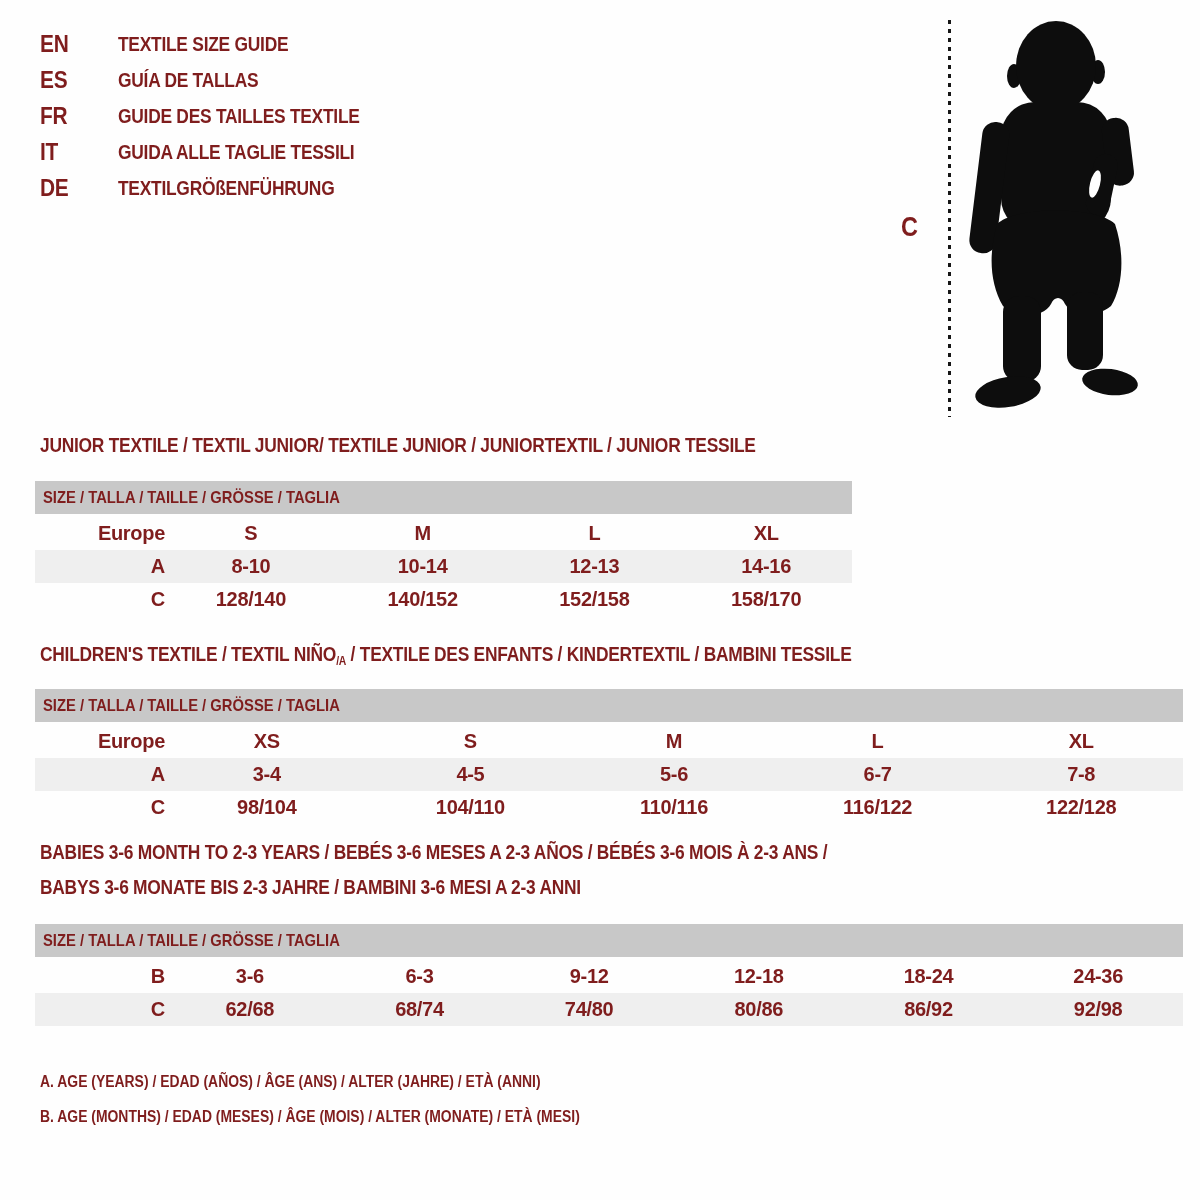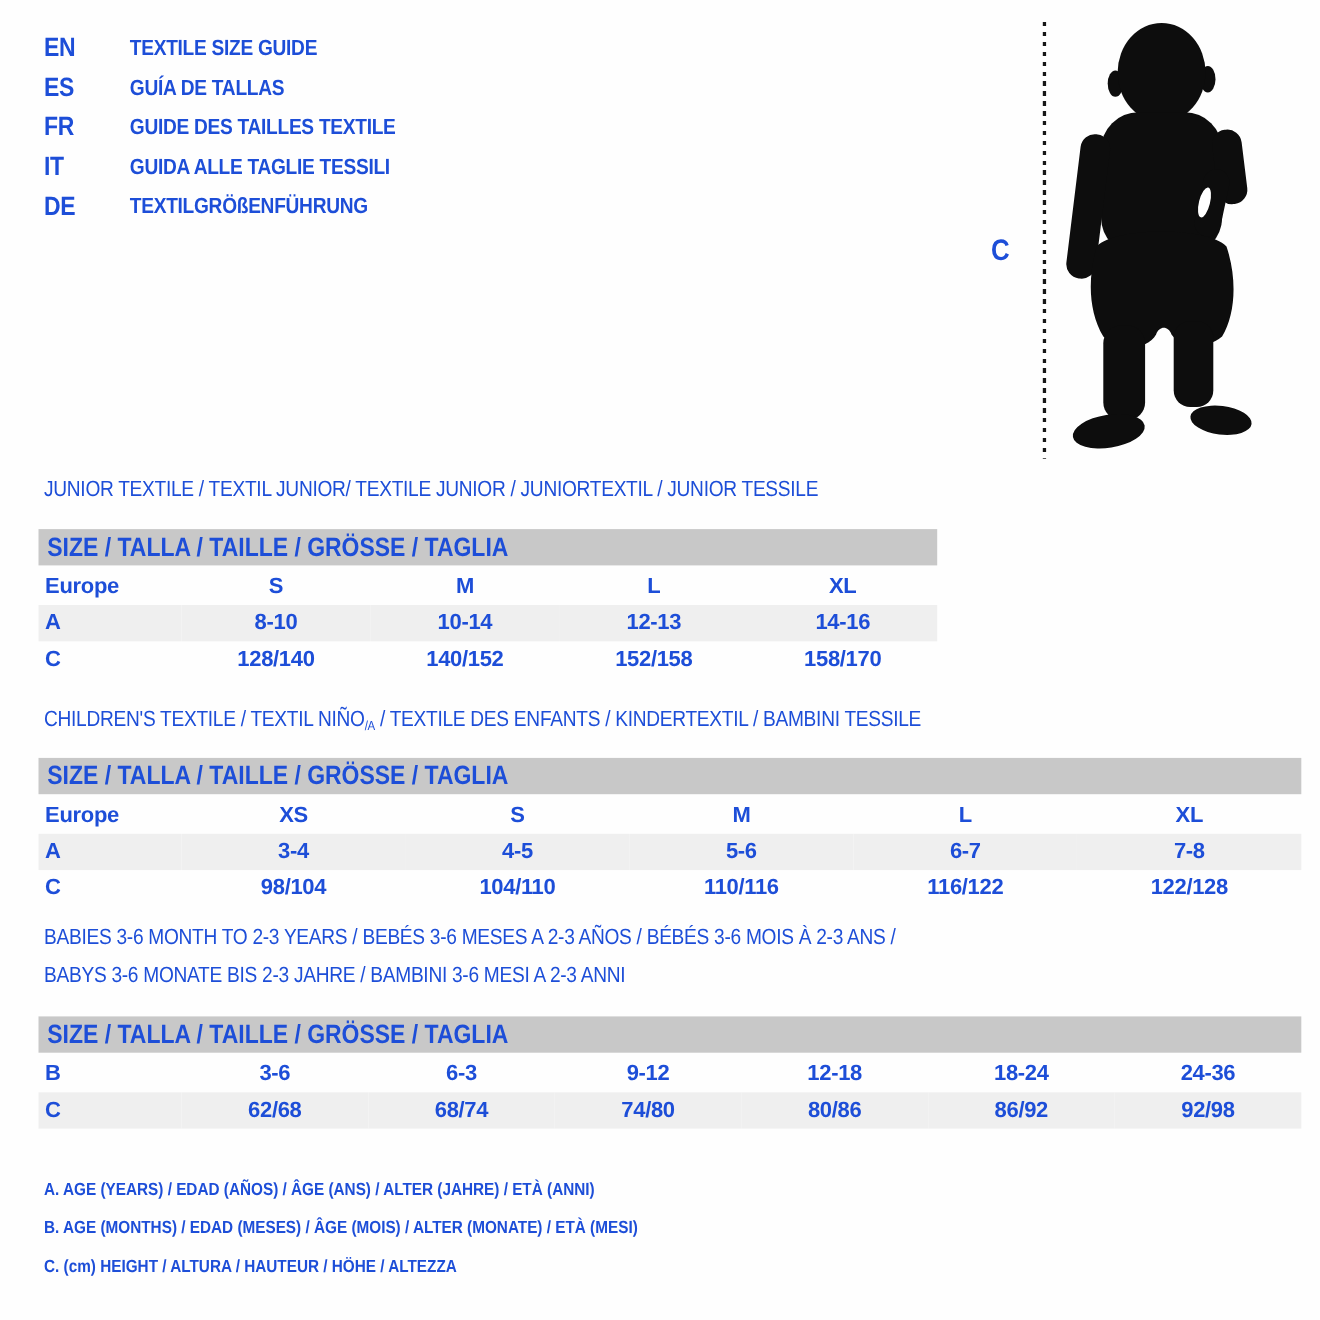--- a/index.html
+++ b/index.html
@@ -1,56 +1,56 @@
 <!DOCTYPE html>
 <html><head>
 <meta charset="utf-8">
 <style>
   html,body { margin:0; padding:0; background:#ffffff; }
   .canvas {
     position:relative; width:1200px; height:1200px; background:#fefefe;
-    font-family:"Liberation Sans","DejaVu Sans",sans-serif; color:#1d4ed8;
+    font-family:"Liberation Sans","DejaVu Sans",sans-serif; color:#7f1d1d;
     overflow:hidden;
   }
   
   .cond  { display:inline-block; transform:scaleX(0.87); transform-origin:0 50%; white-space:nowrap; }
 
   
   .lang-block { position:absolute; left:40px; top:26px; }
   .lang-row  { display:flex; height:36px; align-items:center; }
   .lang-code { width:78px; font-size:24px; font-weight:700; letter-spacing:-0.3px; }
   .lang-title{ font-size:20px; font-weight:700; letter-spacing:-0.3px; }
 
   
   .dash-line {
     position:absolute; left:948px; top:20px; width:3px; height:397px;
     background:repeating-linear-gradient(to bottom,#161616 0px,#161616 4px,transparent 4px,transparent 9px);
   }
   .height-c { position:absolute; left:901px; top:212px; font-size:27px; font-weight:700; }
   .silhouette { position:absolute; left:955px; top:14px; width:200px; height:405px; }
 
   
-  .section-title { position:absolute; left:40px; font-size:20px; font-weight:400; letter-spacing:-0.3px; line-height:24px; }
+  .section-title { position:absolute; left:40px; font-size:20px; font-weight:700; letter-spacing:-0.3px; line-height:24px; }
   .t-junior   { top:433px; }
   .t-children { top:642px; }
   .t-babies   { top:835px; line-height:35px; }
   .subsz { font-size:12px; vertical-align:-4px; }
 
   
   .size-table { position:absolute; left:35px; }
   .tbl-junior   { top:481px; width:817px;  }
   .tbl-children { top:689px; width:1148px; }
   .tbl-babies   { top:924px; width:1148px; }
   .size-header {
     height:33px; background:#c8c8c8; display:flex; align-items:center;
-    padding-left:8px; font-size:24px; font-weight:700; margin-bottom:3px; box-sizing:border-box;
+    padding-left:8px; font-size:17px; font-weight:700; margin-bottom:3px; box-sizing:border-box;
   }
   table { width:100%; border-collapse:collapse; table-layout:fixed; }
   td { height:33px; font-size:20px; font-weight:700; text-align:center; padding:0; letter-spacing:-0.3px; }
-  td.row-label { text-align:left; padding-left:6px; }
+  td.row-label { text-align:right; padding-left:6px; }
   tr.shade { background:#efefef; }
   col.lblcol { width:130px; }
 
   
   .legend { position:absolute; left:40px; top:1064px; }
   .legend-line { height:35px; display:flex; align-items:center; font-size:16px; font-weight:700; }
 </style>
 </head>
 <body>
 
@@ -224,18 +224,15 @@
       </table>
   </div>
 
   <div class="legend">
     <div class="legend-line">
         <span class="cond">A. AGE (YEARS) / EDAD (AÑOS) / ÂGE (ANS) / ALTER (JAHRE) / ETÀ (ANNI)</span>
       </div>
     <div class="legend-line">
         <span class="cond">B. AGE (MONTHS) / EDAD (MESES) / ÂGE (MOIS) / ALTER (MONATE) / ETÀ (MESI)</span>
       </div>
-    <div class="legend-line">
-        <span class="cond">C. (cm) HEIGHT / ALTURA / HAUTEUR / HÖHE / ALTEZZA</span>
-      </div>
   </div>
 
 </div>
 
 </body></html>

